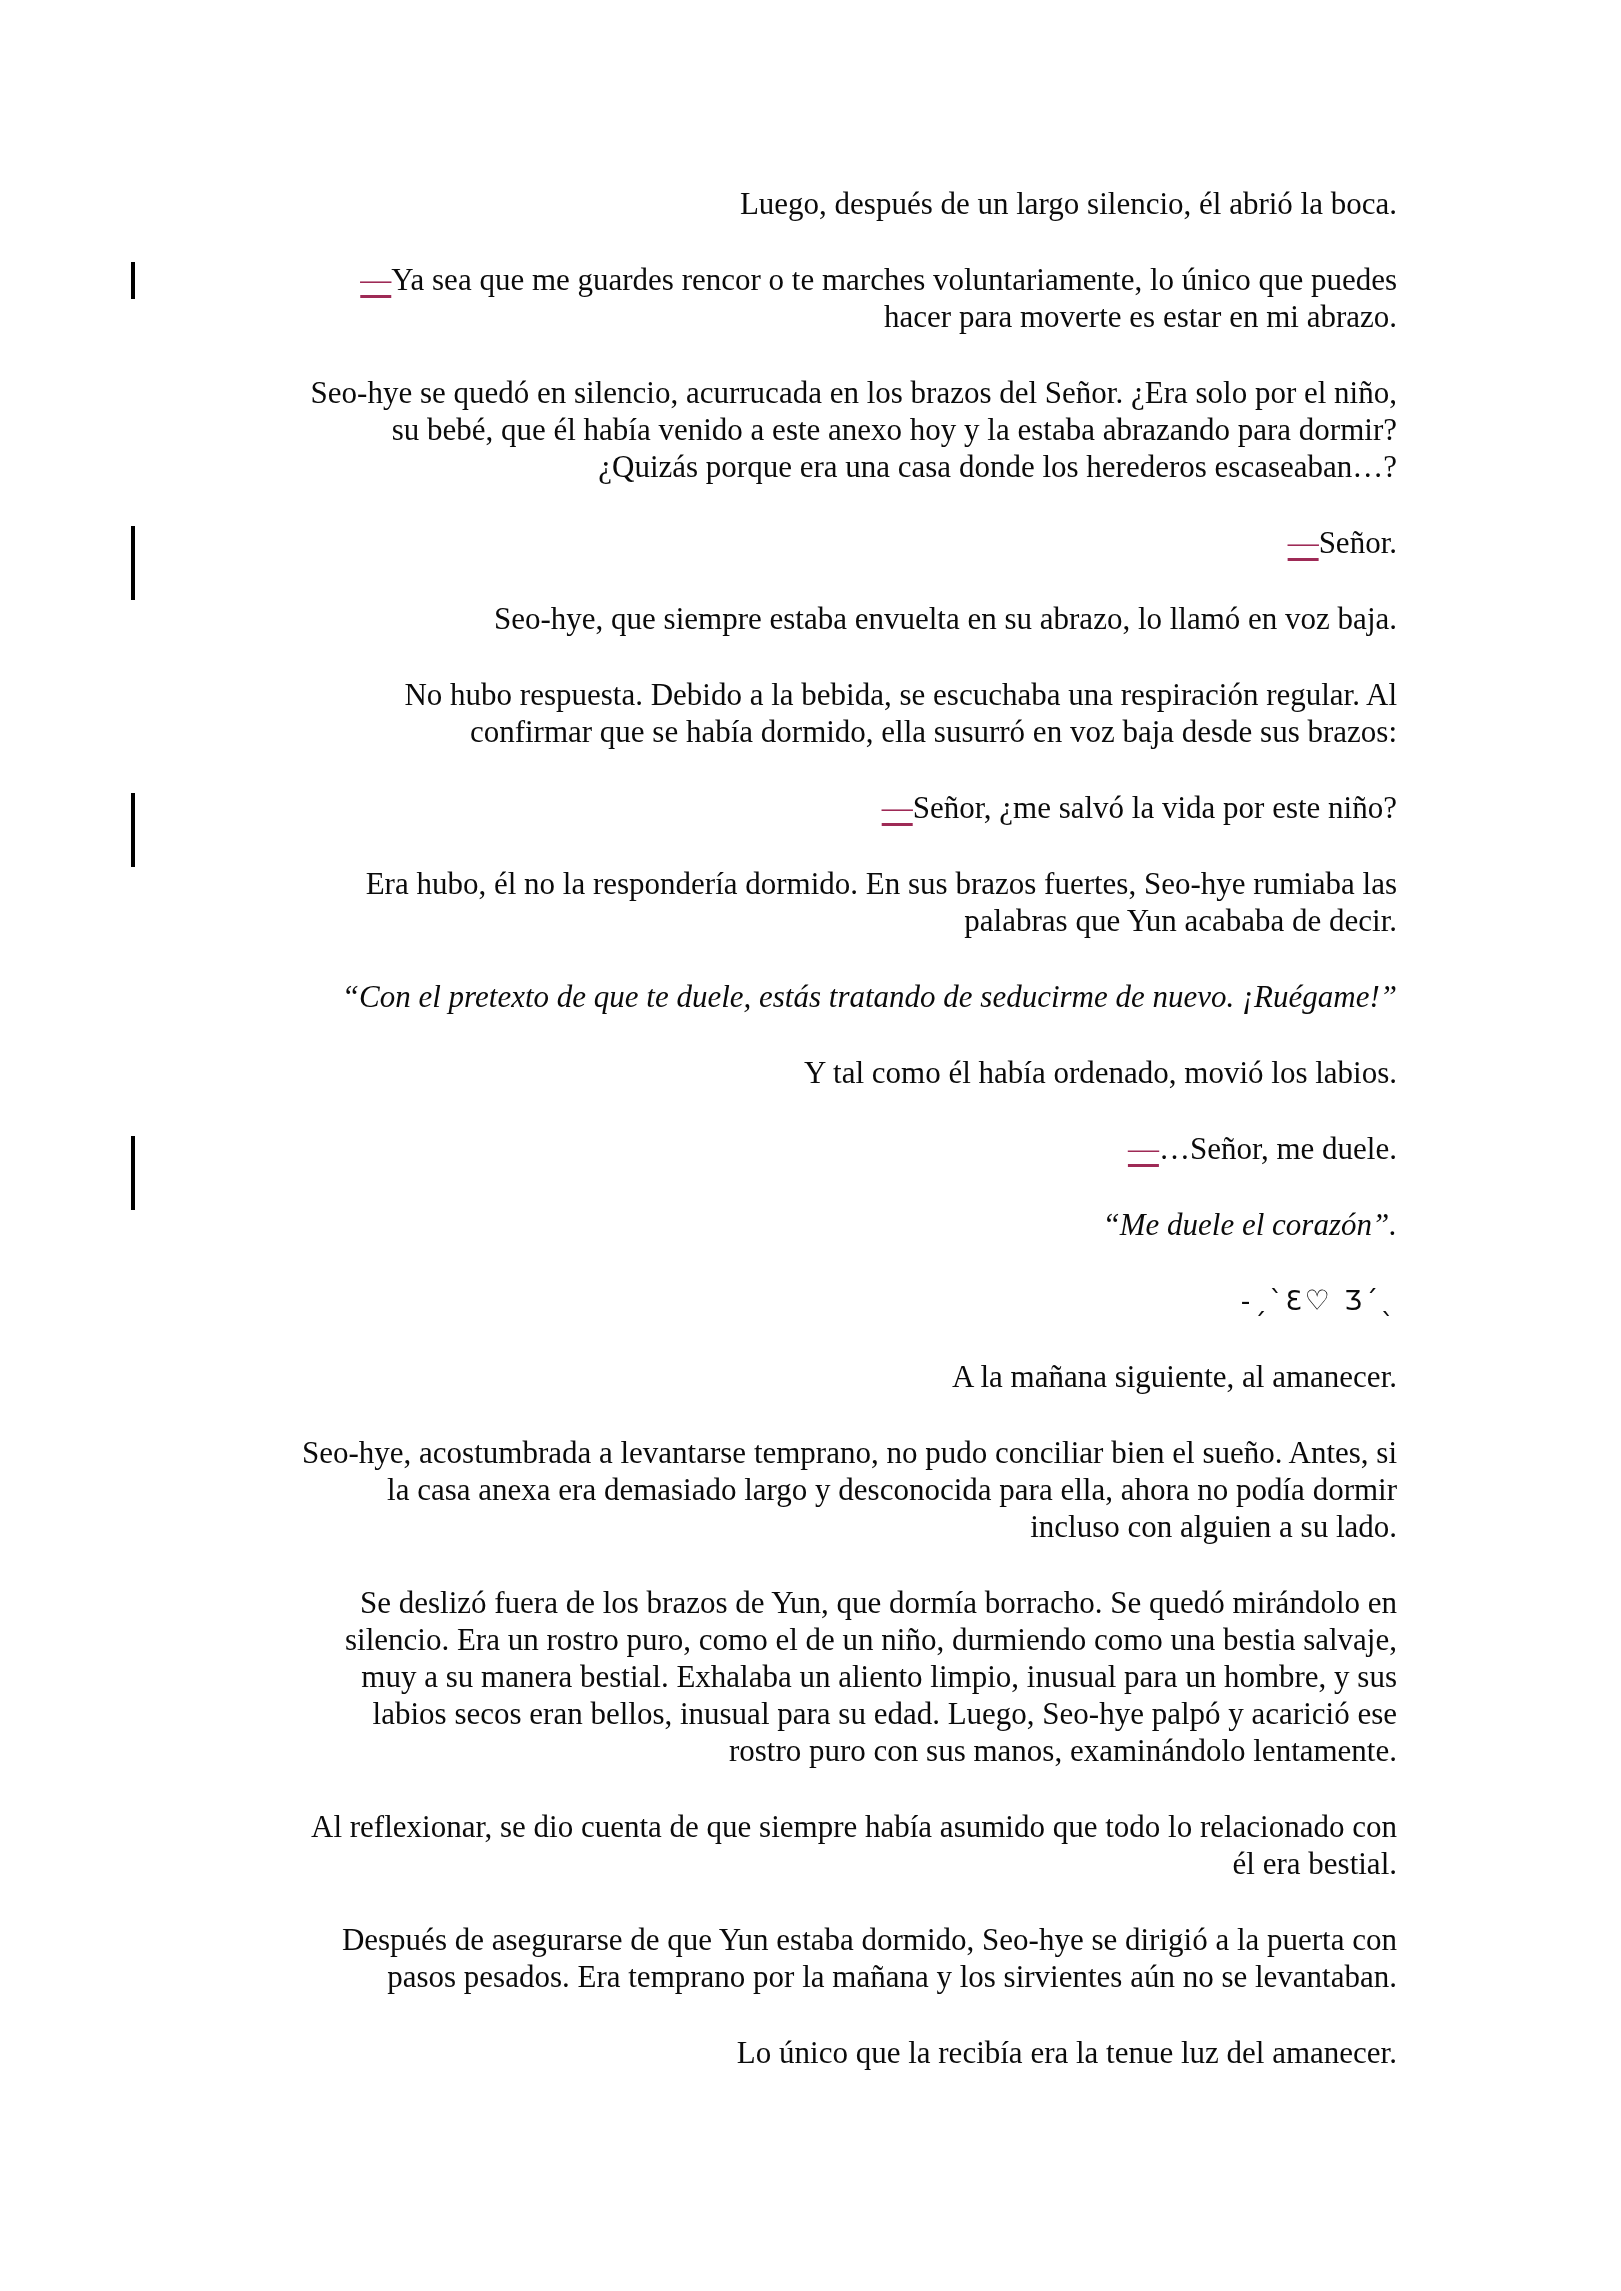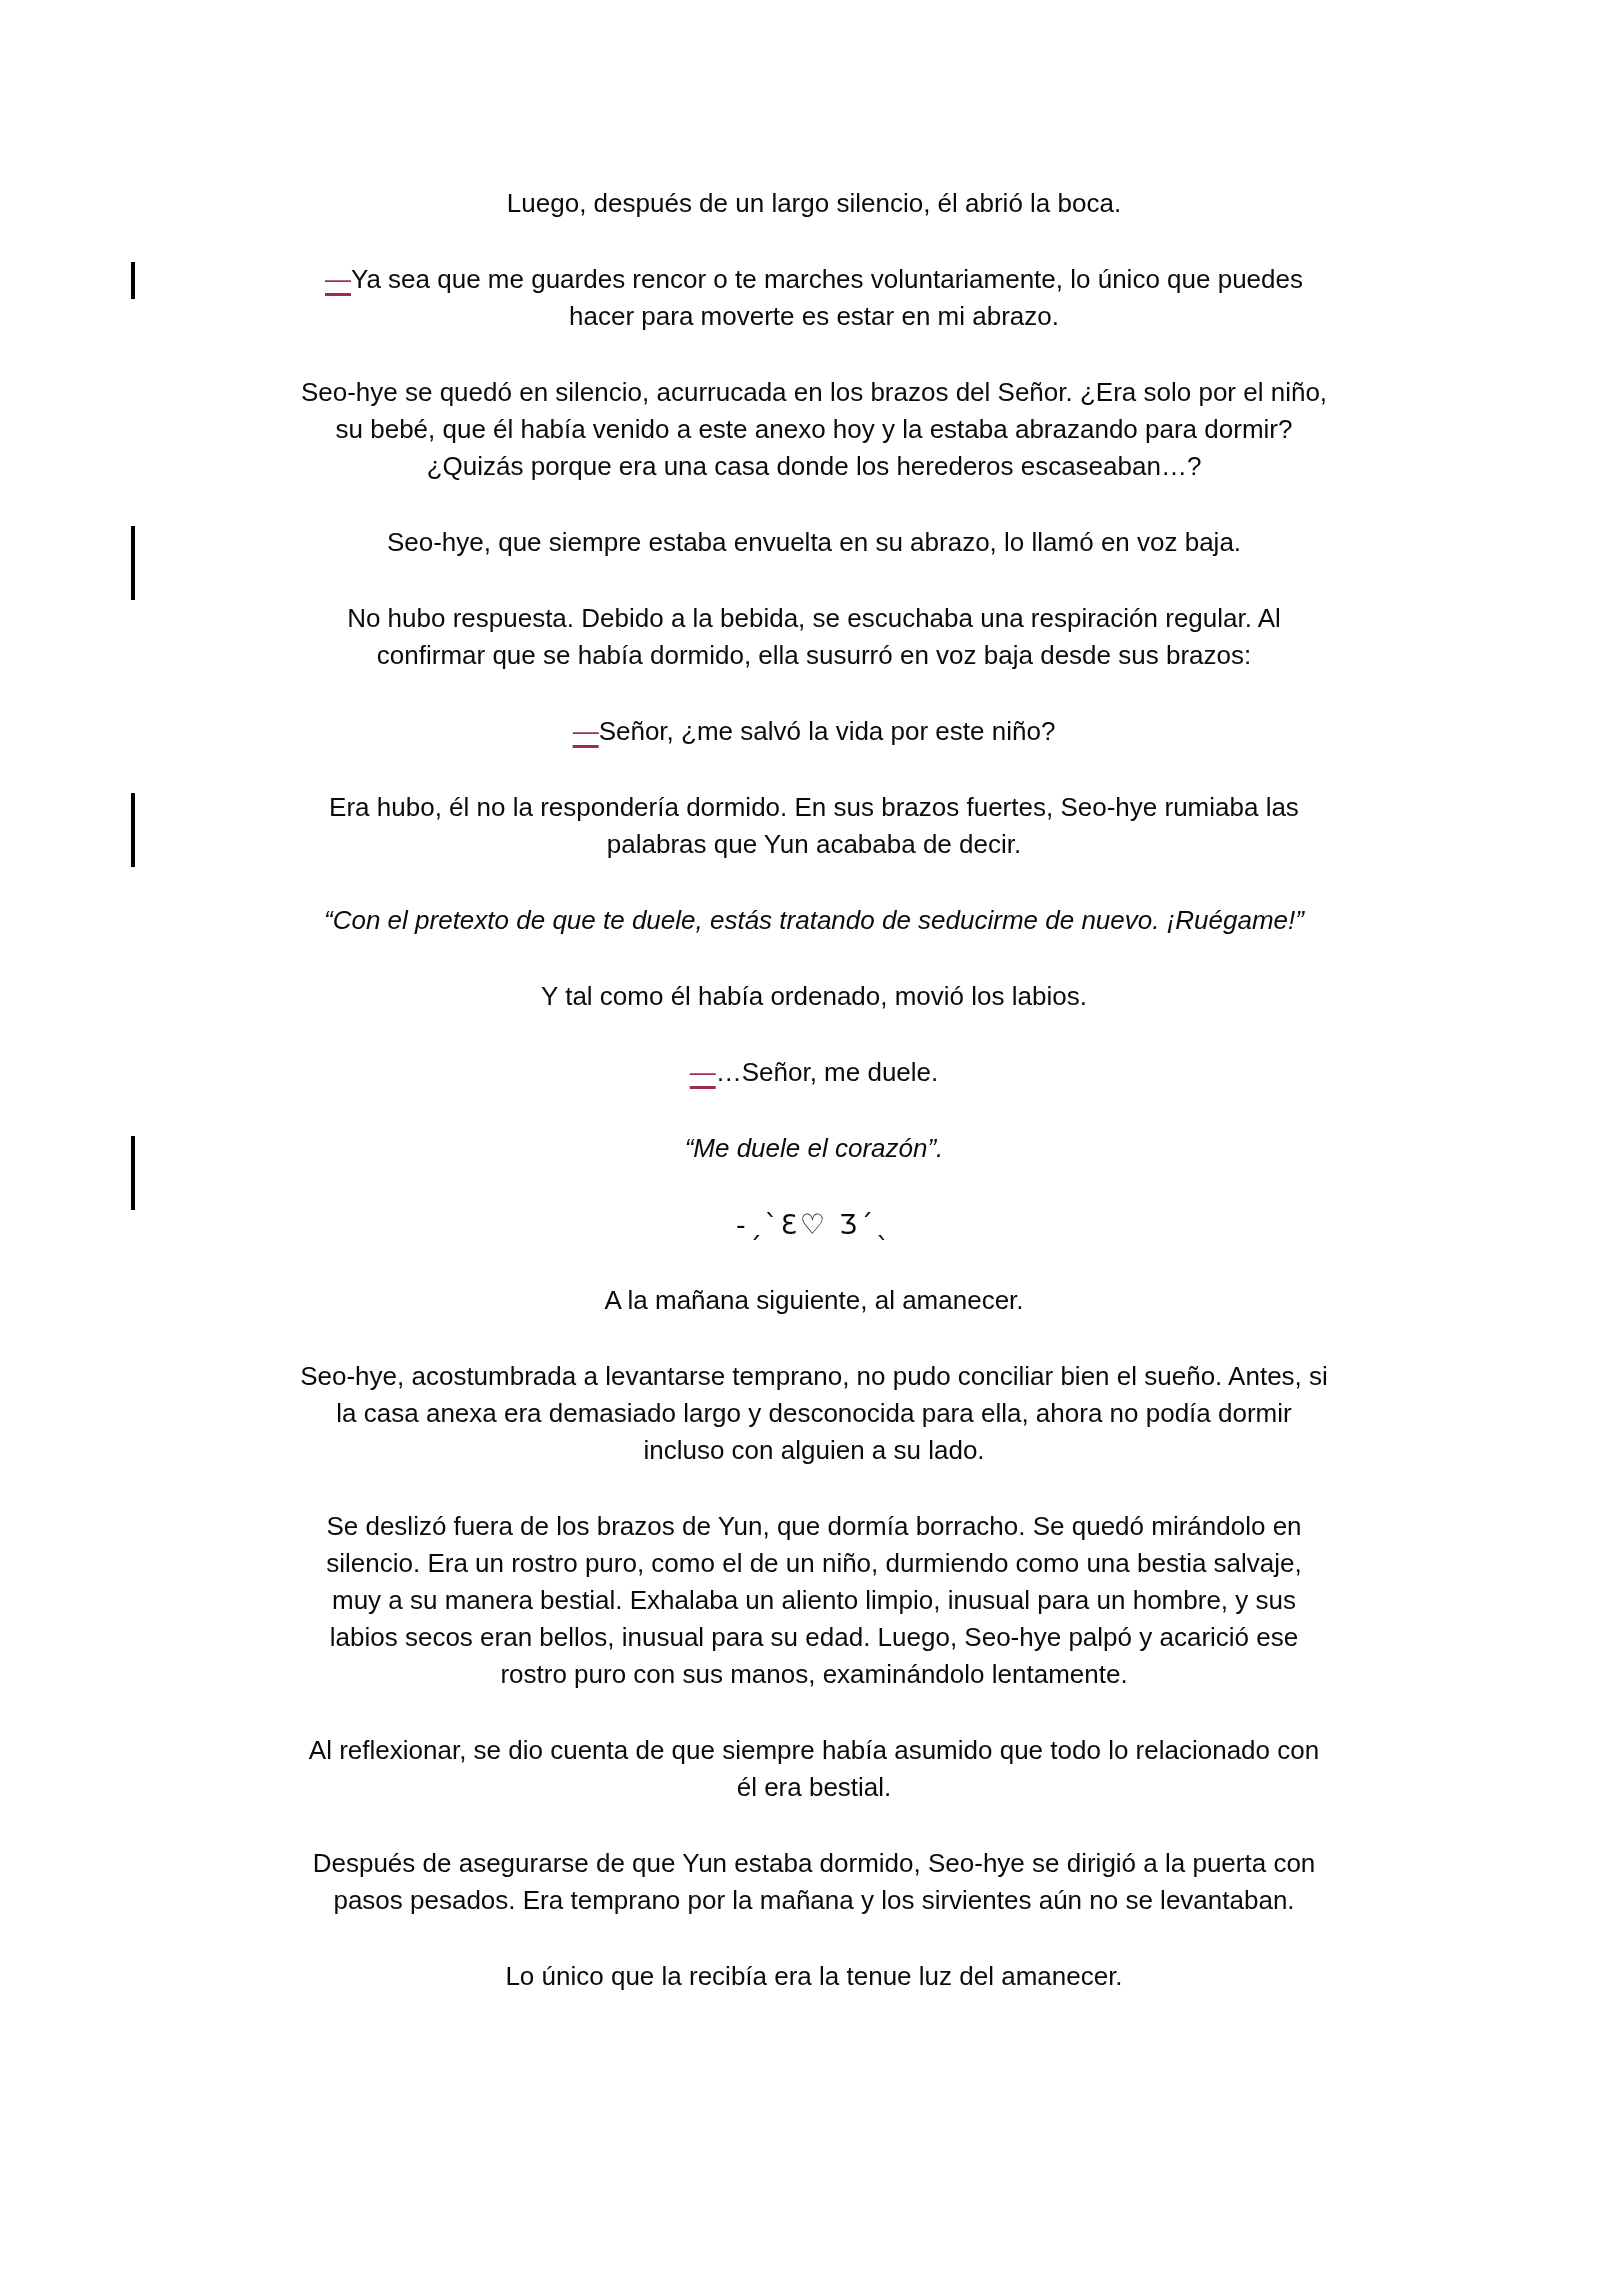--- a/index.html
+++ b/index.html
@@ -15,25 +15,25 @@
     overflow: hidden;
   }
   .content {
     position: absolute;
     left: 231px;
     top: 185px;
     width: 1166px;
   }
   .content p {
     margin: 0 0 39px 0;
-    font-family: Liberation Sans, sans-serif;
-    font-size: 26px;
+    font-family: Liberation Serif, serif;
+    font-size: 31px;
     line-height: 37px;
     color: var(--text-color, #0b0b0b);
-    text-align: center;
+    text-align: right;
   }
   .ptext {
     white-space: pre-line;
   }
   .italic .ptext {
     font-style: italic;
   }
   .ins-dash {
     color: var(--rev-color, #9e2a56);
     text-decoration: underline;
@@ -60,20 +60,21 @@
 <body>
 
 <div class="page">
   <div class="content" id="content">
       <p><span class="ptext">Luego, después de un largo silencio, él abrió la boca.</span></p>
       <p><span class="ins-dash">—</span><span class="ptext">Ya sea que me guardes rencor o te marches voluntariamente, lo único que puedes
 hacer para moverte es estar en mi abrazo.</span></p>
       <p><span class="ptext">Seo-hye se quedó en silencio, acurrucada en los brazos del Señor. ¿Era solo por el niño,
 su bebé, que él había venido a este anexo hoy y la estaba abrazando para dormir?
 ¿Quizás porque era una casa donde los herederos escaseaban…?</span></p>
+      <p><span class="ins-dash">—</span><span class="ptext">Señor.</span></p>
       <p><span class="ptext">Seo-hye, que siempre estaba envuelta en su abrazo, lo llamó en voz baja.</span></p>
       <p><span class="ptext">No hubo respuesta. Debido a la bebida, se escuchaba una respiración regular. Al
 confirmar que se había dormido, ella susurró en voz baja desde sus brazos:</span></p>
       <p><span class="ins-dash">—</span><span class="ptext">Señor, ¿me salvó la vida por este niño?</span></p>
       <p><span class="ptext">Era hubo, él no la respondería dormido. En sus brazos fuertes, Seo-hye rumiaba las
 palabras que Yun acababa de decir.</span></p>
       <p class="italic"><span class="ptext">“Con el pretexto de que te duele, estás tratando de seducirme de nuevo. ¡Ruégame!”</span></p>
       <p><span class="ptext">Y tal como él había ordenado, movió los labios.</span></p>
       <p><span class="ins-dash">—</span><span class="ptext">…Señor, me duele.</span></p>
       <p class="italic"><span class="ptext">“Me duele el corazón”.</span></p>

